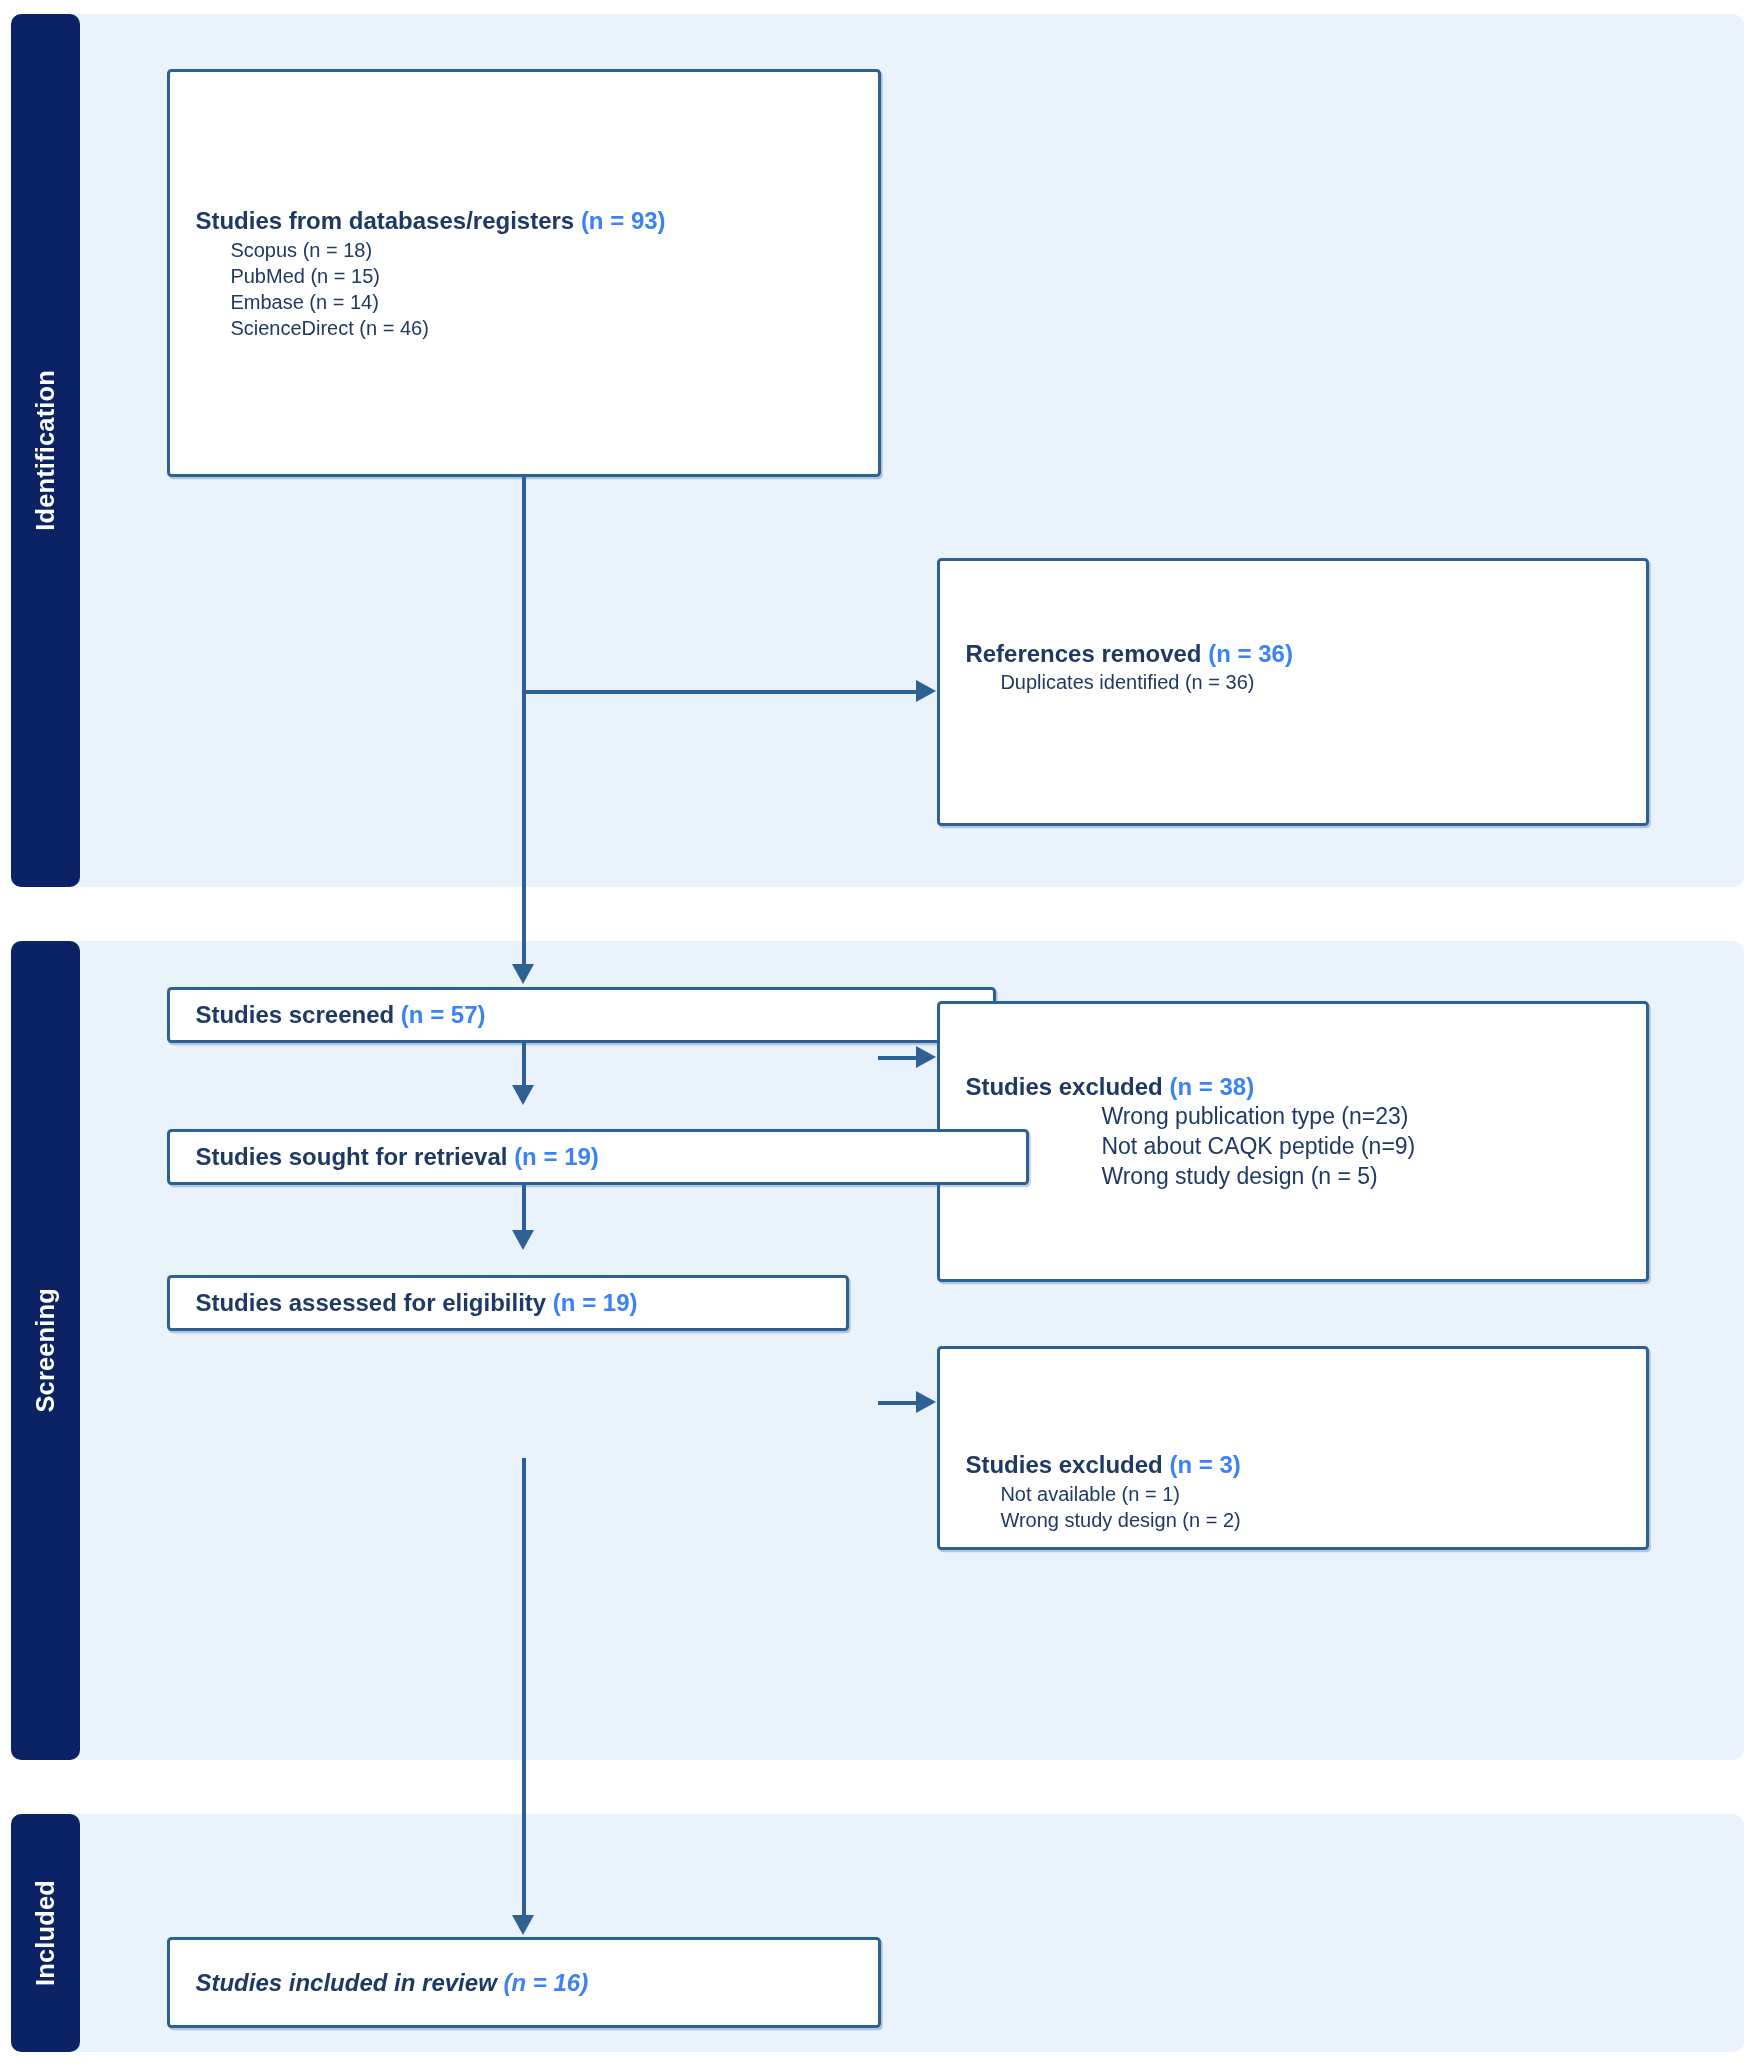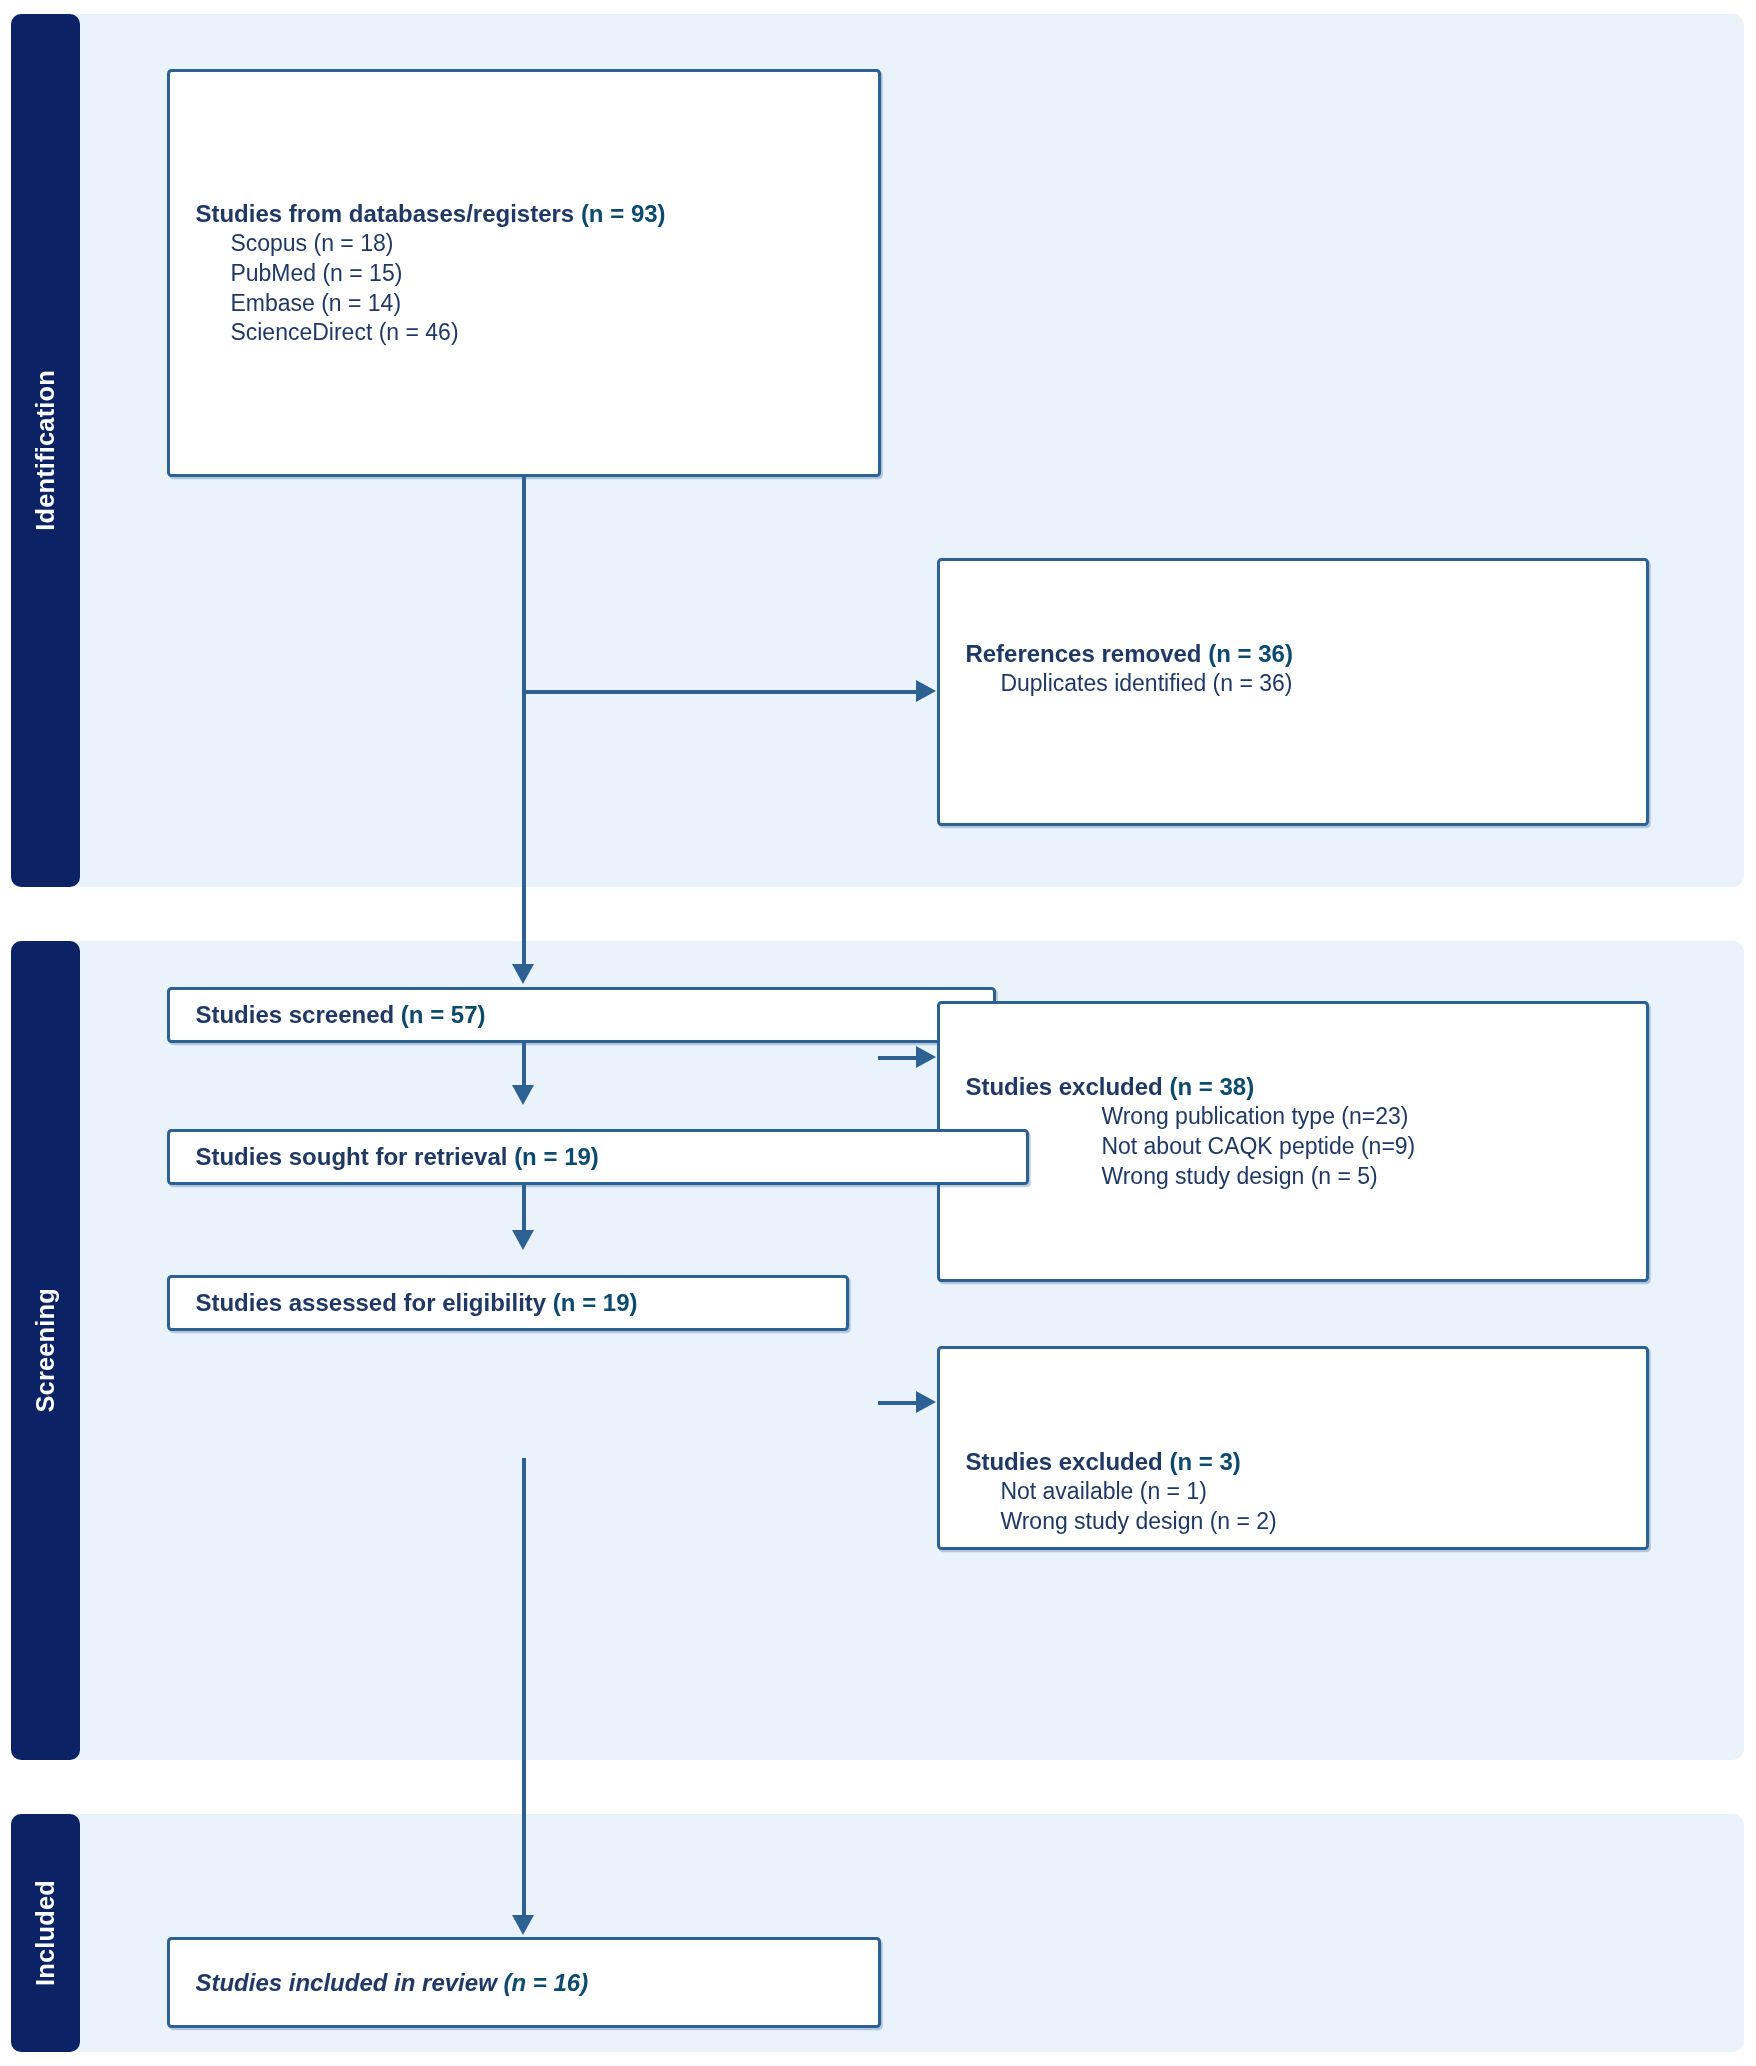--- a/index.html
+++ b/index.html
@@ -60,29 +60,29 @@
   .line {
     font-size: 24px;
     line-height: 1.30;
     color: #1f3864;
     font-weight: bold;
     white-space: nowrap;
   }
   .line.sub {
     font-weight: normal;
     padding-left: 35px;
-    font-size: 23px;
+    font-size: 20px;
   }
   .line.sub-deep {
     font-weight: normal;
     padding-left: 136px;
     font-size: 23px;
   }
   .accent {
-    color: #0c4a6e;
+    color: #3b82f6;
     font-weight: bold;
   }
 
   
   .vline {
     position: absolute;
     background: #2e6193;
     width: 3.6px;
   }
   .hline {

